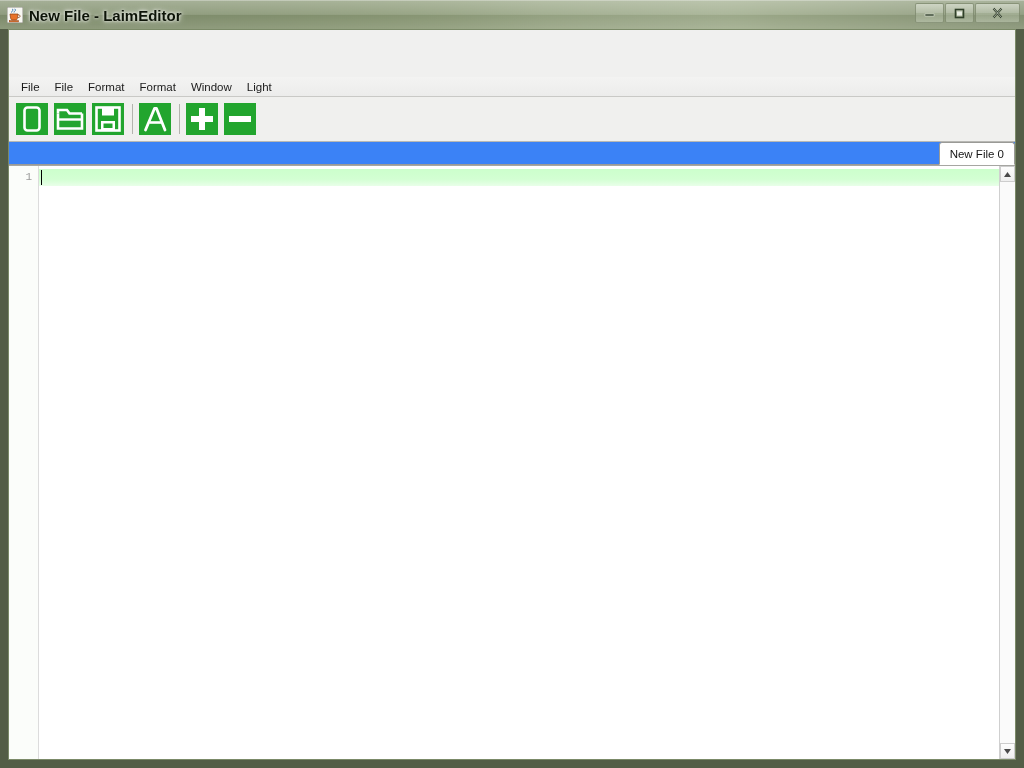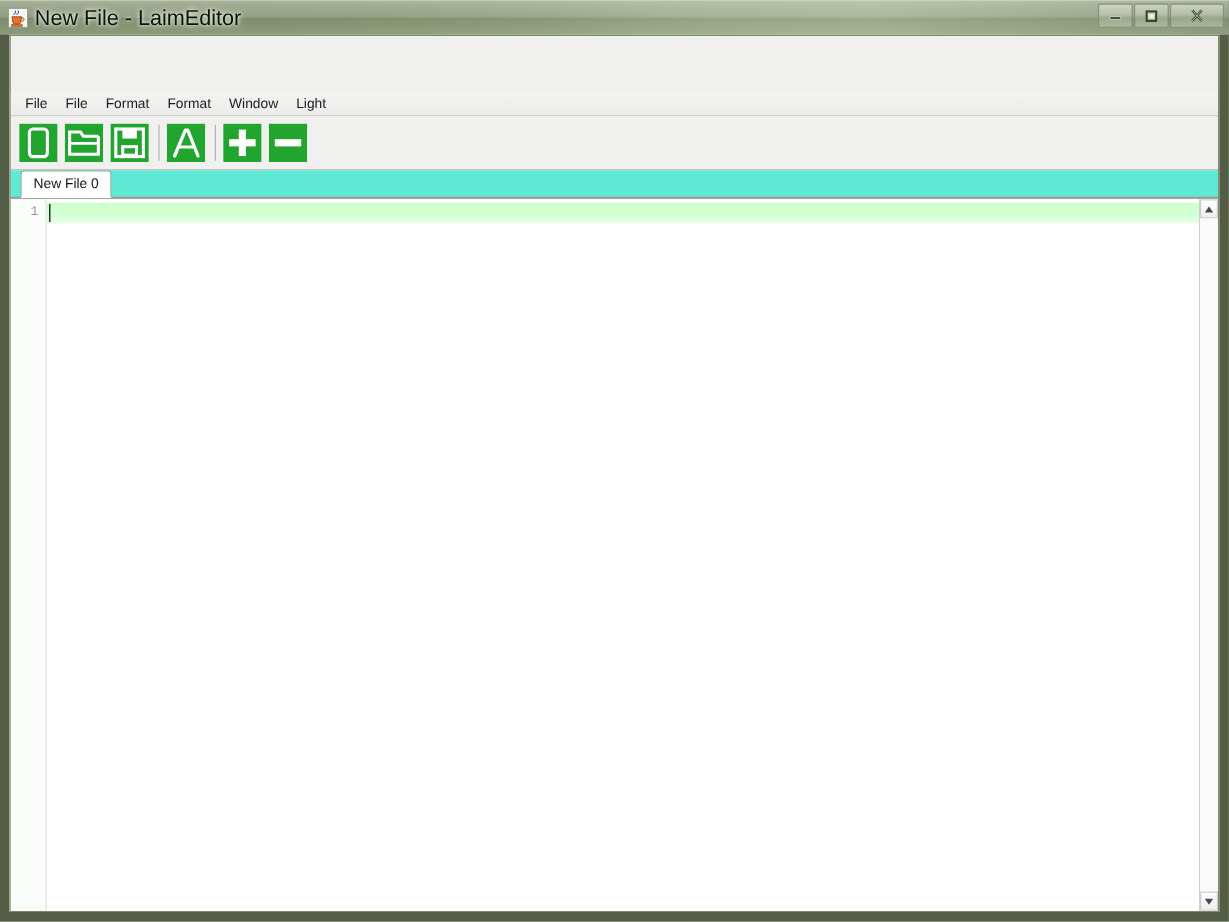--- a/index.html
+++ b/index.html
@@ -39,23 +39,24 @@
         rgba(186,196,174,0.58) 100%);
     border-top: 1px solid rgba(255,255,255,0.45);
     display: flex; align-items: center;
     box-sizing: border-box;
   }
   #title-icon {
     width: 16px; height: 16px; margin-left: 7px; margin-right: 6px;
     flex: 0 0 auto; position: relative;
   }
   #title-text {
-    font-size: 18px; color: #0d1408;
+    font-size: 15px; color: #0d1408;
     text-shadow: 0 0 3px rgba(255,255,255,0.95), 0 0 6px rgba(255,255,255,0.8);
     white-space: nowrap;
+    font-weight: bold;
   }
   #win-buttons {
     position: absolute; right: 4px; top: 2px;
     display: flex; gap: 1px;
   }
   .win-btn {
     width: 29px; height: 20px;
     border: 1px solid rgba(120,132,104,0.75);
     border-radius: 2px;
     background: linear-gradient(to bottom,
@@ -124,25 +125,26 @@
     width: 1px; height: 30px;
     background: #b3b3ae;
     margin: 0 4px;
     flex: 0 0 auto;
   }
   .ico { display: block; }
 
   
   #tabstrip {
     height: 23px; flex: 0 0 auto;
-    background: #5eead4;
+    background: #3b82f6;
     display: flex; align-items: flex-end;
     padding-left: 8px;
     box-sizing: border-box;
     position: relative;
+    justify-content: flex-end;
   }
   #tabstrip::after {
     content: ""; position: absolute;
     left: 0; right: 0; bottom: 0; height: 1px;
     background: #9a9a96;
   }
   .tab {
     height: 21px;
     padding: 0 10px;
     display: flex; align-items: center;

